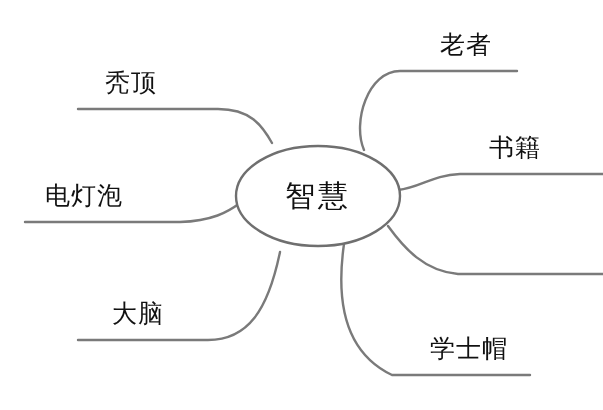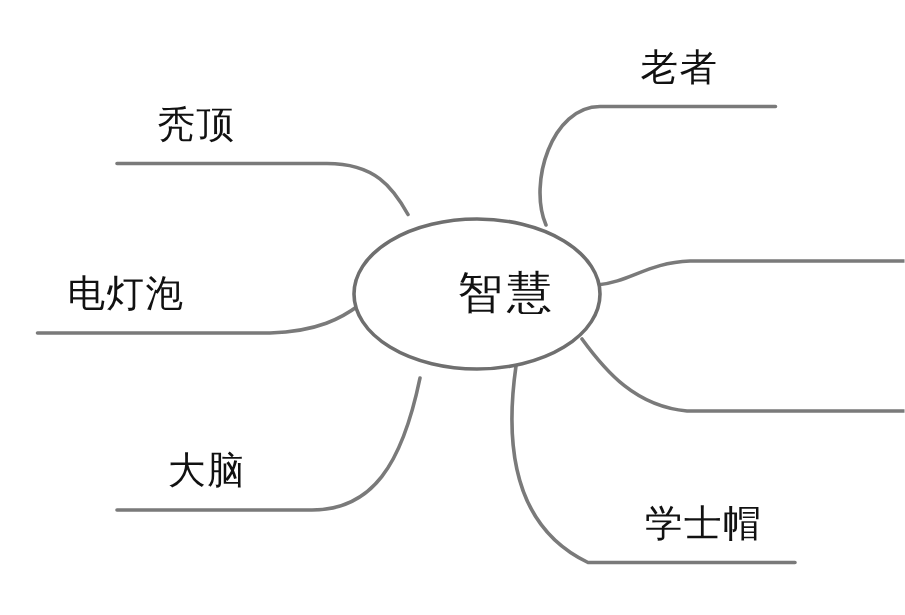--- a/index.html
+++ b/index.html
@@ -70,27 +70,28 @@
 
     <path d="M 398 190 C 420 188 432 175 460 174 L 603 174" fill="none" stroke="#7a7a7a" stroke-width="2.4" stroke-linecap="round"></path>
 
     <path d="M 388 226 C 404 248 424 271 458 274 L 603 274" fill="none" stroke="#7a7a7a" stroke-width="2.4" stroke-linecap="round"></path>
 
     <path d="M 344 244 C 336 300 344 352 392 375 L 530 375" fill="none" stroke="#7a7a7a" stroke-width="2.4" stroke-linecap="round"></path>
 
     <ellipse cx="318" cy="196" rx="82" ry="50" fill="#ffffff" stroke="#6f6f6f" stroke-width="2.4"></ellipse>
   </svg>
 
-  <div id="central-label" style="left: 285px; top: 181px; margin-left: 20px;">智慧</div>
+  <div id="central-label" style="left: 285px; top: 181px;">智慧</div>
 
   <div class="branch-label label-left" style="left:45px; top:183px;">电灯泡</div>
 
   <div class="branch-label label-left" style="left:105px; top:70px;">秃顶</div>
 
   <div class="branch-label label-left" style="left:112px; top:301px;">大脑</div>
 
-  <div class="branch-label label-right" style="left:427px; top:32px;text-align:right;">老者</div>
+  <div class="branch-label label-right" style="left:440px; top:32px;text-align:right;">老者</div>
 
+  <div class="branch-label label-right" style="left:489px; top:135px;">书籍</div>
 
 
   <div class="branch-label label-right" style="left:430px; top:336px;">学士帽</div>
 
 </div>
 
 </body></html>

